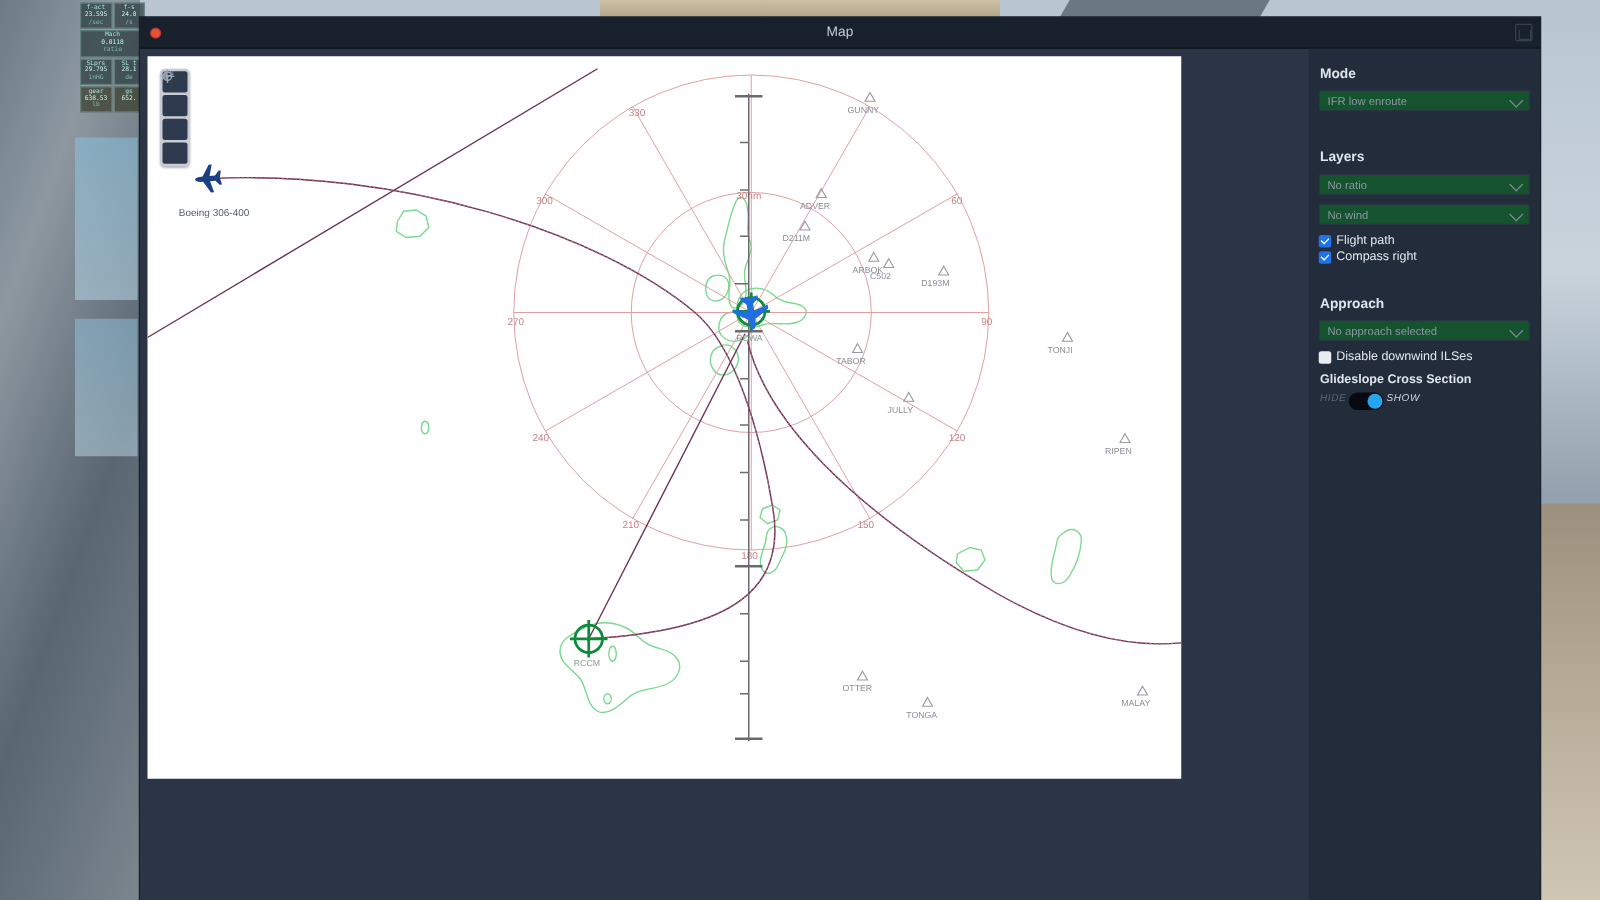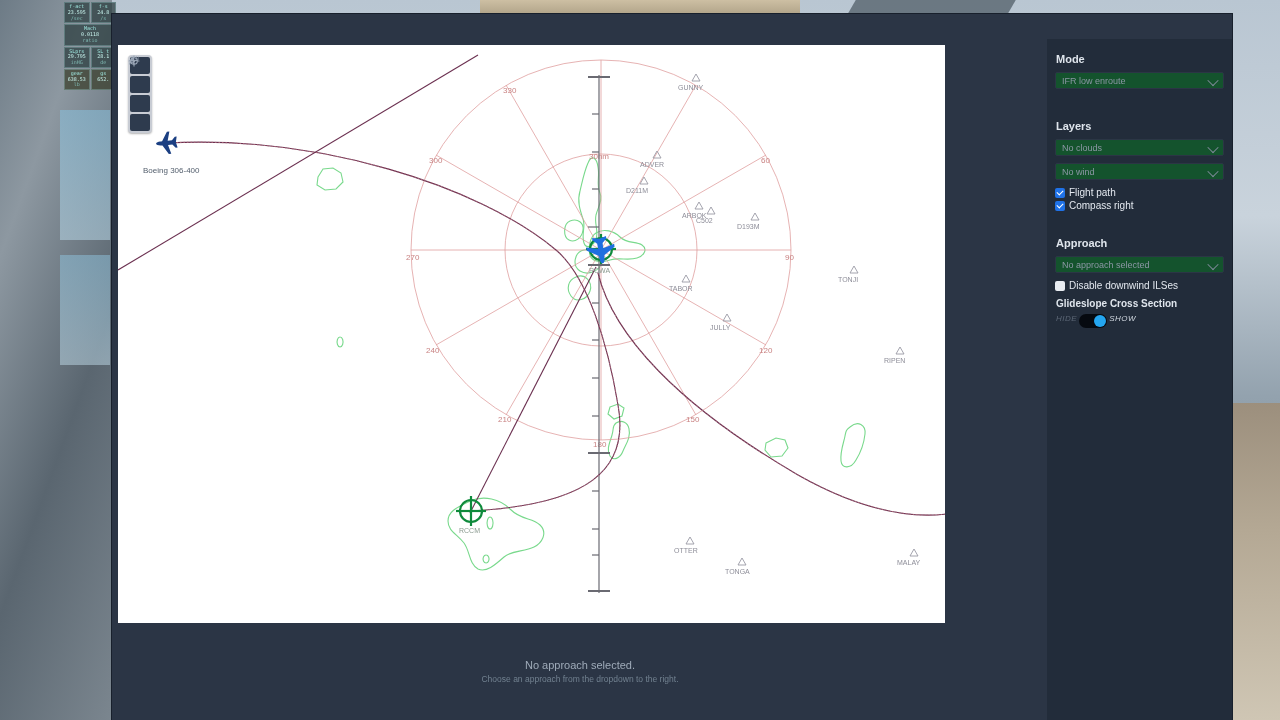--- a/index.html
+++ b/index.html
@@ -150,20 +150,25 @@
     <div class="cell">
       <div>gs</div>
       <div class="v">652.</div>
       <div class="u"></div>
     </div>
   </div>
 </div>
 
 <div id="window">
 
+  <div id="titlebar">
+    <div id="close-dot"></div>
+    <div class="title">Map</div>
+    <div id="maximize-icon"></div>
+  </div>
 
   <div id="body-area">
 
     <div id="map">
       <svg width="921" height="578" viewBox="0 0 921 578">
         <defs>
           <g id="wpt">
               <path d="M0,-4 L4,3 L-4,3 Z" fill="none" stroke="#9a9aa5" stroke-width="0.9"></path>
             </g>
         </defs>
@@ -368,21 +373,21 @@
       <h3>Mode</h3>
       <div class="select">
         <span class="val">IFR low enroute</span>
         <span class="chev"></span>
       </div>
 
       <div class="gap"></div>
 
       <h3>Layers</h3>
       <div class="select">
-        <span class="val">No clouds</span>
+        <span class="val">No ratio</span>
         <span class="chev"></span>
       </div>
       <div class="select">
         <span class="val">No wind</span>
         <span class="chev"></span>
       </div>
 
       <div class="chk">
         <span class="box on"></span>
         <span class="lbl">Flight path</span>
@@ -409,19 +414,15 @@
 
       <div id="toggle-row">
         <span class="side hide">HIDE</span>
         <span id="switch">
           <span class="knob"></span>
         </span>
         <span class="side show">SHOW</span>
       </div>
     </div>
 
-    <div id="status">
-      <div class="s1">No approach selected.</div>
-      <div class="s2">Choose an approach from the dropdown to the right.</div>
-    </div>
 
   </div>
 </div>
 
 </body></html>

